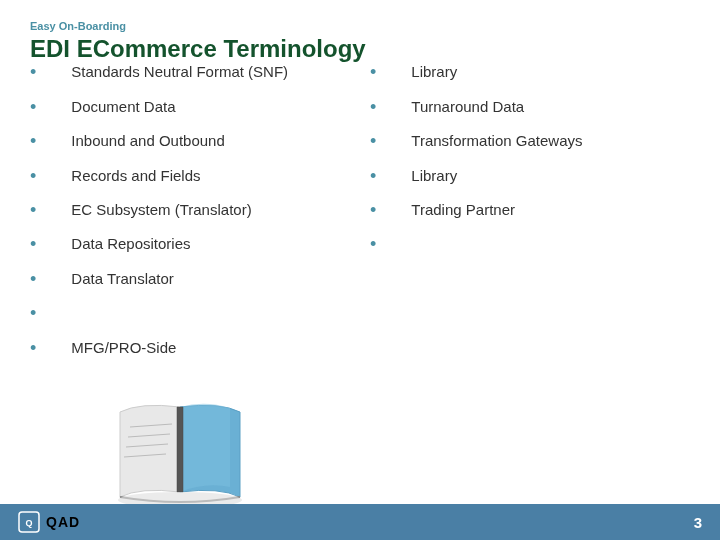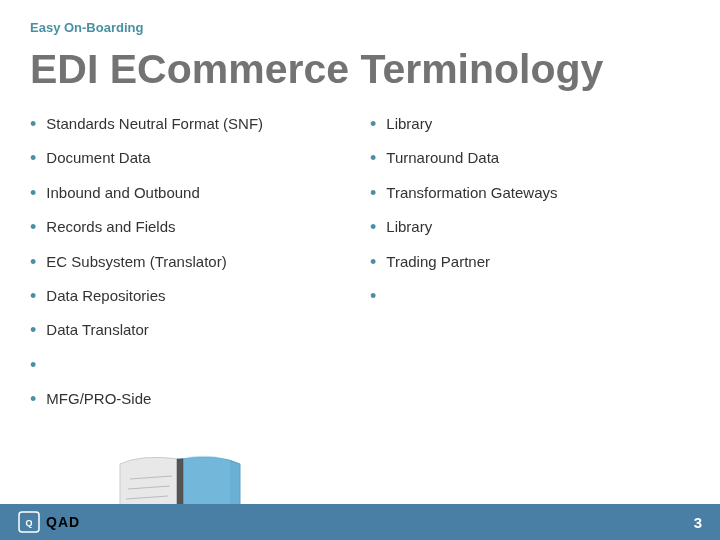--- a/index.html
+++ b/index.html
@@ -16,31 +16,30 @@
       width: 720px;
       height: 540px;
       background: #ffffff;
       padding: 20px 30px 20px 30px;
       display: flex;
       flex-direction: column;
       position: relative;
     }
 
     .subtitle {
-      font-size: 13px;
+      font-size: 11px;
       color: #4a90a4;
       font-weight: bold;
-      margin-bottom: 12px;
+      margin-bottom: 4px;
     }
 
     .main-title {
-      font-size: 41px;
-      font-weight: bold;
-      color: #737373;
-      margin-bottom: 22px;
+      font-size: 24px;
+      font-weight: bold;
+      color: #14532d;
       line-height: 1.1;
     }
 
     .content-area {
       display: flex;
       flex-direction: row;
       flex: 1;
       gap: 0;
     }
 
@@ -71,20 +70,21 @@
     .bullet-dot {
       color: #4a90a4;
       font-size: 18px;
       margin-right: 10px;
       margin-top: -1px;
       flex-shrink: 0;
     }
 
     .bullet-text {
       flex: 1;
+      margin-left: 25px;
     }
 
     .bottom-bar {
       position: absolute;
       bottom: 0;
       left: 0;
       right: 0;
       height: 36px;
       background: #4a7fa5;
       display: flex;

